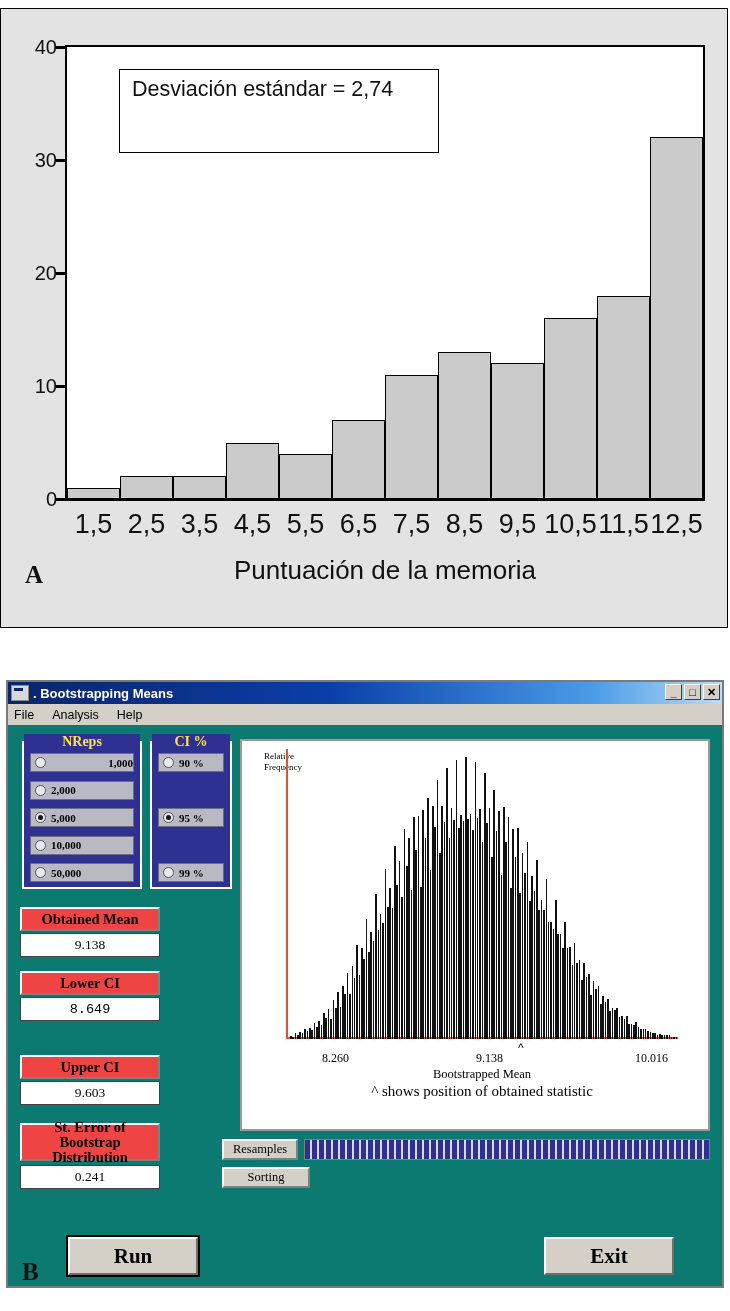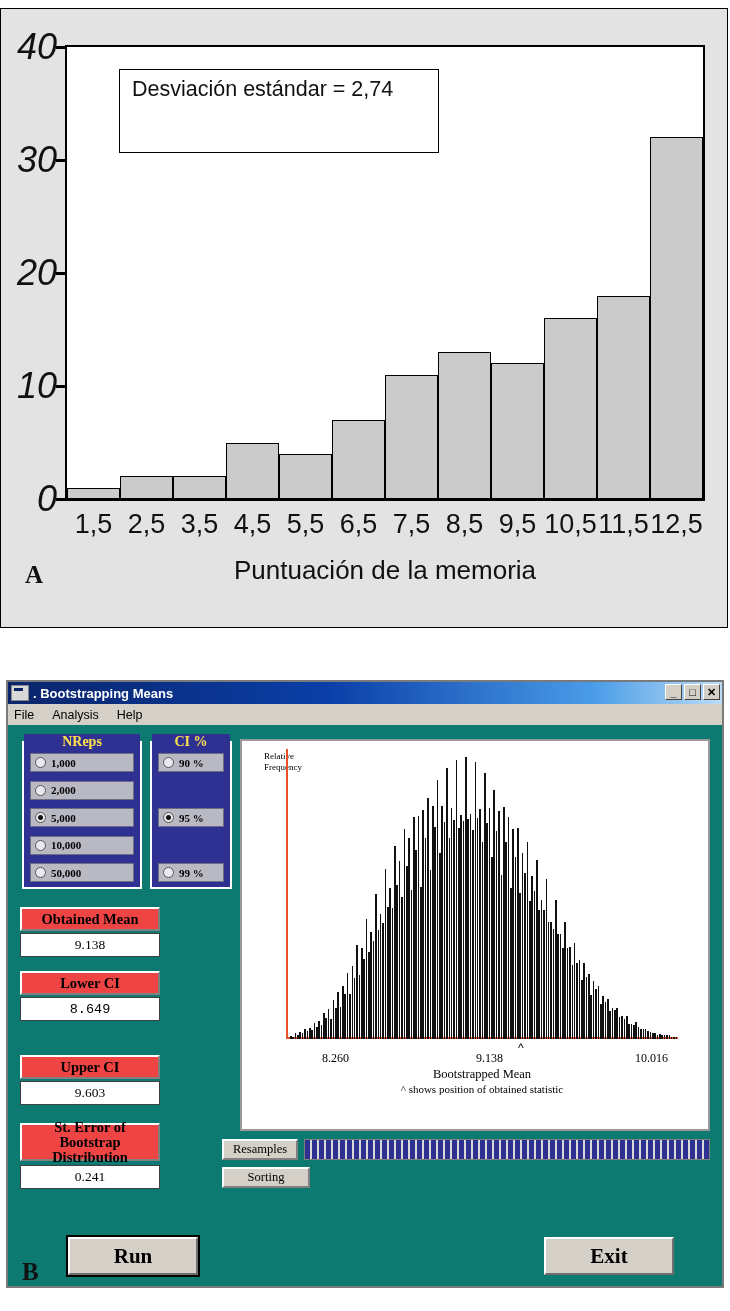--- a/index.html
+++ b/index.html
@@ -2,21 +2,21 @@
 <html><head>
 <meta charset="utf-8">
 <style>
   html,body{margin:0;padding:0;background:#ffffff;}
   body{width:730px;height:1311px;font-family:"Liberation Sans",sans-serif;overflow:hidden;}
 
   
   #panelA{position:absolute;left:0;top:0;width:730px;height:630px;background:#ffffff;}
   #panelA-inner{position:absolute;left:0;top:8px;width:728px;height:620px;background:#e3e3e3;border:1px solid #000;box-sizing:border-box;}
   #plotbox{position:absolute;left:64px;top:36px;width:640px;height:456px;background:#ffffff;border:2px solid #000;box-sizing:border-box;}
-  .ytick{position:absolute;right:100%;margin-right:10px;transform:translateY(-50%);font-size:36px;color:#111;white-space:nowrap;font-style:italic;}
+  .ytick{position:absolute;right:100%;margin-right:10px;transform:translateY(-50%);font-size:20px;color:#111;white-space:nowrap;}
   .ytickmark{position:absolute;left:-11px;width:11px;height:3px;background:#000;transform:translateY(-1px);}
   .bar{position:absolute;bottom:0;background:#cbcbcb;border:1.5px solid #000;box-sizing:border-box;}
   .xtick{position:absolute;top:462px;transform:translateX(-50%);font-size:27px;color:#111;white-space:nowrap;}
   #statsbox{position:absolute;left:52px;top:22px;width:320px;height:84px;background:#ffffff;border:1.5px solid #000;box-sizing:border-box;padding:7px 12px;}
   #statsbox div{font-size:21.5px;line-height:25px;color:#111;}
   #xlabelA{position:absolute;left:64px;top:546px;width:640px;text-align:center;font-size:26px;color:#111;}
   #letterA{position:absolute;left:24px;top:552px;font-size:25px;font-weight:bold;color:#111;font-family:"Liberation Serif",serif;}
 
   
   #panelB{position:absolute;left:0;top:664px;width:730px;height:647px;background:#ffffff;}
@@ -46,21 +46,21 @@
   #chartframe{position:absolute;left:232px;top:14px;width:470px;height:392px;background:#fff;border:2px solid #9a9a9a;box-sizing:border-box;}
   #chartplot{position:absolute;left:44px;top:8px;width:392px;height:290px;}
   #ylabelB{position:absolute;left:22px;top:10px;width:14px;font-size:9px;line-height:11.4px;color:#000;text-align:center;font-family:"Liberation Serif",serif;}
   .axisline{position:absolute;background:#e8502a;}
   .spike{position:absolute;bottom:0;width:1.6px;background:#111;}
   #xlabL{position:absolute;left:36px;top:302px;font-size:12px;color:#000;font-family:"Liberation Serif",serif;}
   #xlabM{position:absolute;left:190px;top:302px;font-size:12px;color:#000;font-family:"Liberation Serif",serif;}
   #xlabR{position:absolute;right:10px;top:302px;font-size:12px;color:#000;font-family:"Liberation Serif",serif;}
   #caret{position:absolute;left:232px;top:292px;font-size:12px;color:#000;}
   #capt1{position:absolute;left:0;top:318px;width:100%;text-align:center;font-size:12.5px;color:#000;font-family:"Liberation Serif",serif;}
-  #capt2{position:absolute;left:0;top:334px;width:100%;text-align:center;font-size:11px;color:#000;font-family:"Liberation Serif",serif;}
+  #capt2{position:absolute;left:0;top:334px;width:100%;text-align:center;font-size:15px;color:#000;font-family:"Liberation Serif",serif;}
 
   .smallbtn{position:absolute;background:#d4d0c8;border:2px solid #ffffff;border-right-color:#808080;border-bottom-color:#808080;box-sizing:border-box;
             font-family:"Liberation Serif",serif;font-size:12.5px;color:#000;display:flex;align-items:center;justify-content:center;}
   .progress{position:absolute;background:#d4d0c8;border:1px solid #808080;box-sizing:border-box;overflow:hidden;}
   .progress .fill{height:100%;background:repeating-linear-gradient(to right,#2e3192 0 5px,#d9d9d9 5px 7px);}
 
   .bigbtn{position:absolute;height:38px;background:#d4d0c8;border:2px solid #ffffff;border-right-color:#6e6e6e;border-bottom-color:#6e6e6e;
           box-sizing:border-box;font-family:"Liberation Serif",serif;font-weight:bold;font-size:21px;color:#000;display:flex;align-items:center;justify-content:center;}
   #runbtn{outline:2px solid #000;}
   #letterB{position:absolute;left:22px;top:1262px;font-size:25px;font-weight:bold;color:#111;font-family:"Liberation Serif",serif;}
@@ -137,21 +137,21 @@
       <span>File</span>
       <span>Analysis</span>
       <span>Help</span>
     </div>
 
     <div id="client">
 
       <div class="grpbox" style="left:14px;top:16px;width:120px;height:148px;">
         <div class="grptitle">NReps</div>
         <div id="nreps-options">
-            <div class="radio" style="top: 10px; width: 104px;">
+            <div class="radio" style="top: 10px; width: 104px; justify-content: space-between;">
               <span class="dot"></span>
               <span>1,000</span>
             </div>
             <div class="radio" style="top: 37.5px; width: 104px;">
               <span class="dot"></span>
               <span>2,000</span>
             </div>
             <div class="radio on" style="top: 65px; width: 104px;">
               <span class="dot"></span>
               <span>5,000</span>

